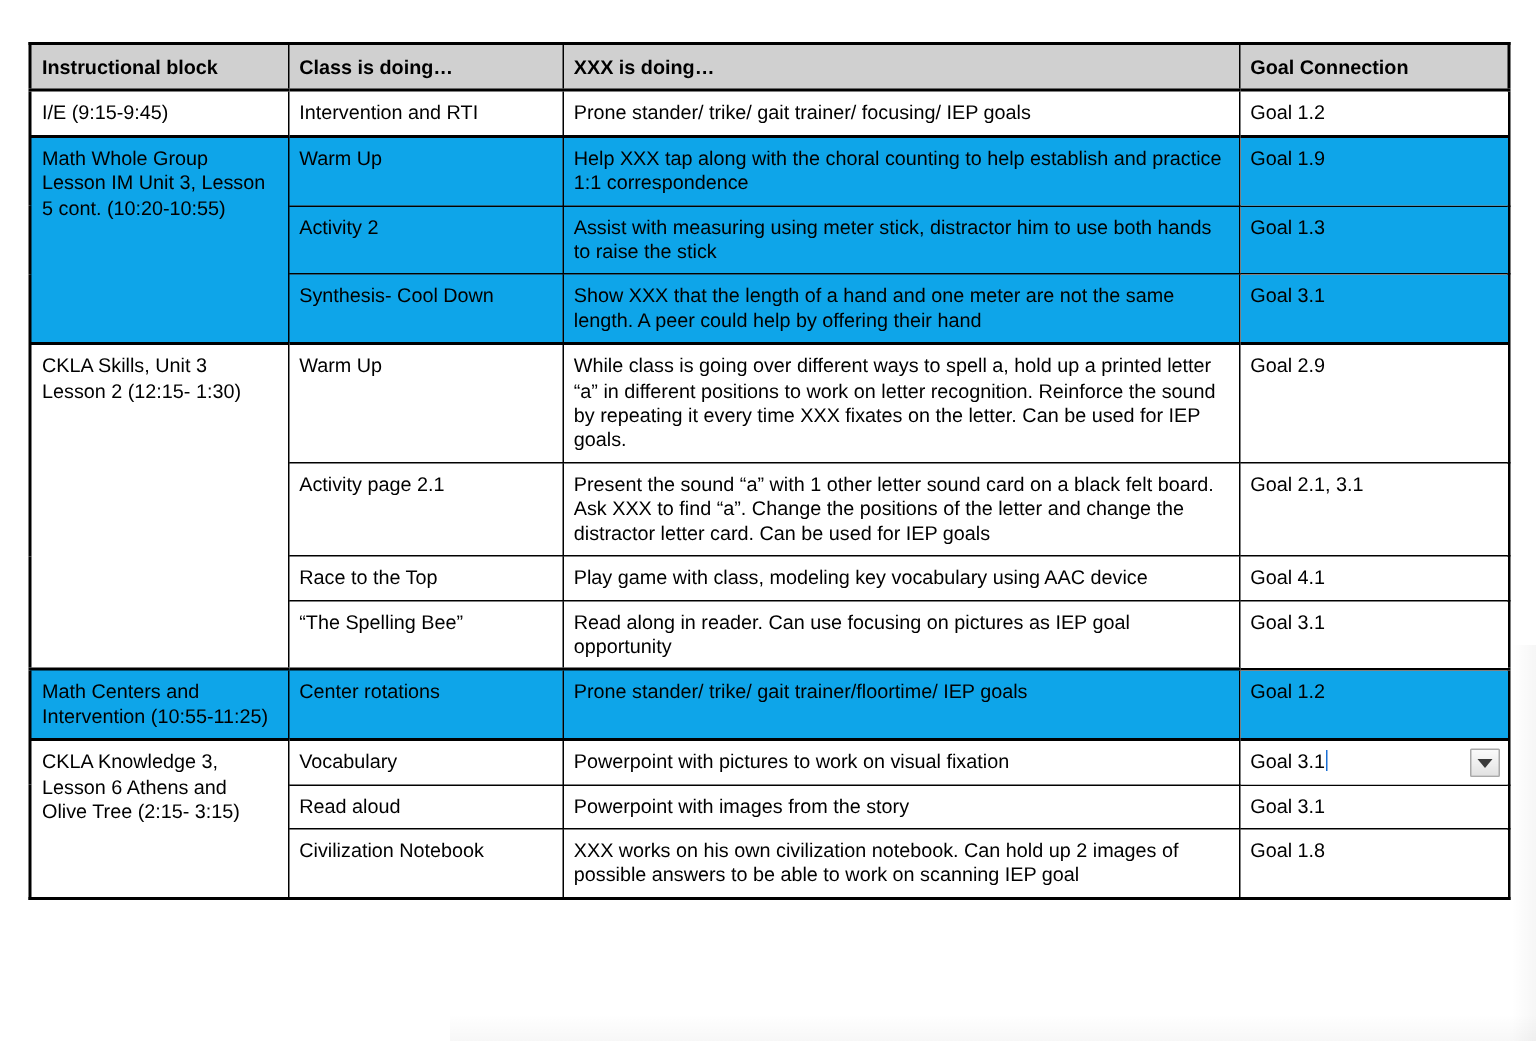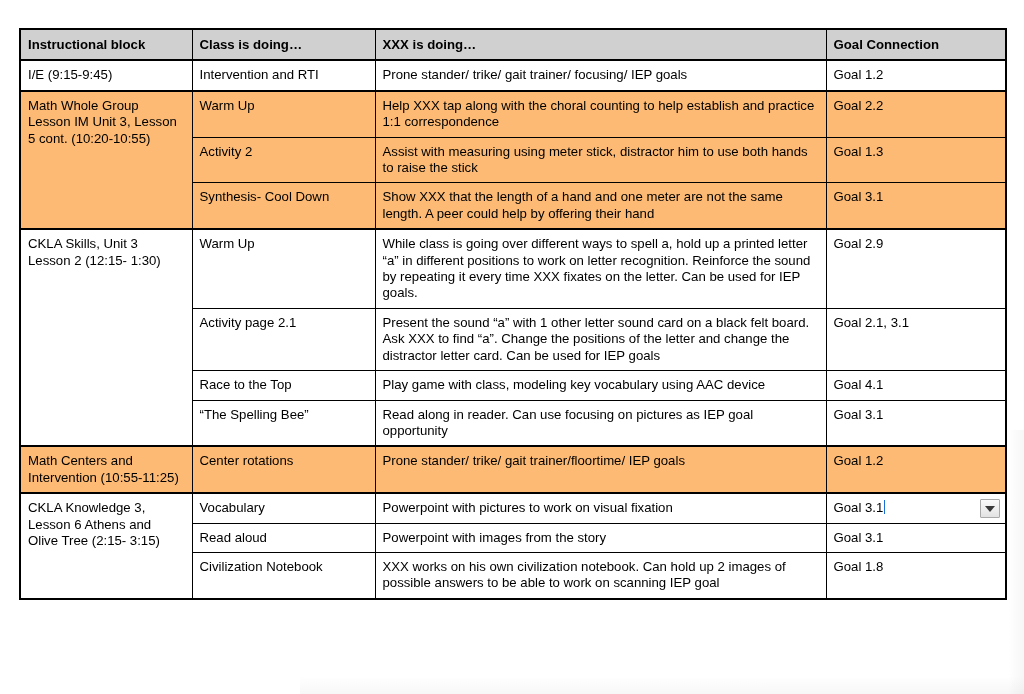--- a/index.html
+++ b/index.html
@@ -70,21 +70,21 @@
     border-bottom: 2px solid #000000;
   }
 
   
   col.c-block  { width: 172px; }
   col.c-class  { width: 183px; }
   col.c-xxx    { width: 451px; }
   col.c-goal   { width: 180px; }
 
   
-  tr.band td { background: #fdba74; }
+  tr.band td { background: #0ea5e9; }
   td.block-cell {
     border-right: 2px solid #000000;
   }
   td.class-cell {
     border-right: 2px solid #000000;
   }
   td.xxx-cell {
     border-right: 2px solid #000000;
   }
 
@@ -178,21 +178,21 @@
           <tr class="group-start">
             <td class="block-cell" rowspan="1">I/E (9:15-9:45)</td>
             <td class="class-cell">Intervention and RTI</td>
             <td class="xxx-cell">Prone stander/ trike/ gait trainer/ focusing/ IEP goals</td>
             <td class="goal-cell">Goal 1.2</td>
           </tr>
           <tr class="band group-start">
             <td class="block-cell" rowspan="3">Math Whole Group Lesson IM Unit 3, Lesson 5 cont. (10:20-10:55)</td>
             <td class="class-cell">Warm Up</td>
             <td class="xxx-cell">Help XXX tap along with the choral counting to help establish and practice 1:1 correspondence</td>
-            <td class="goal-cell">Goal 2.2</td>
+            <td class="goal-cell">Goal 1.9</td>
           </tr>
           <tr class="band">
             <td class="class-cell">Activity 2</td>
             <td class="xxx-cell">Assist with measuring using meter stick, distractor him to use both hands to raise the stick</td>
             <td class="goal-cell">Goal 1.3</td>
           </tr>
           <tr class="band">
             <td class="class-cell">Synthesis- Cool Down</td>
             <td class="xxx-cell">Show XXX that the length of a hand and one meter are not the same length. A peer could help by offering their hand</td>
             <td class="goal-cell">Goal 3.1</td>

